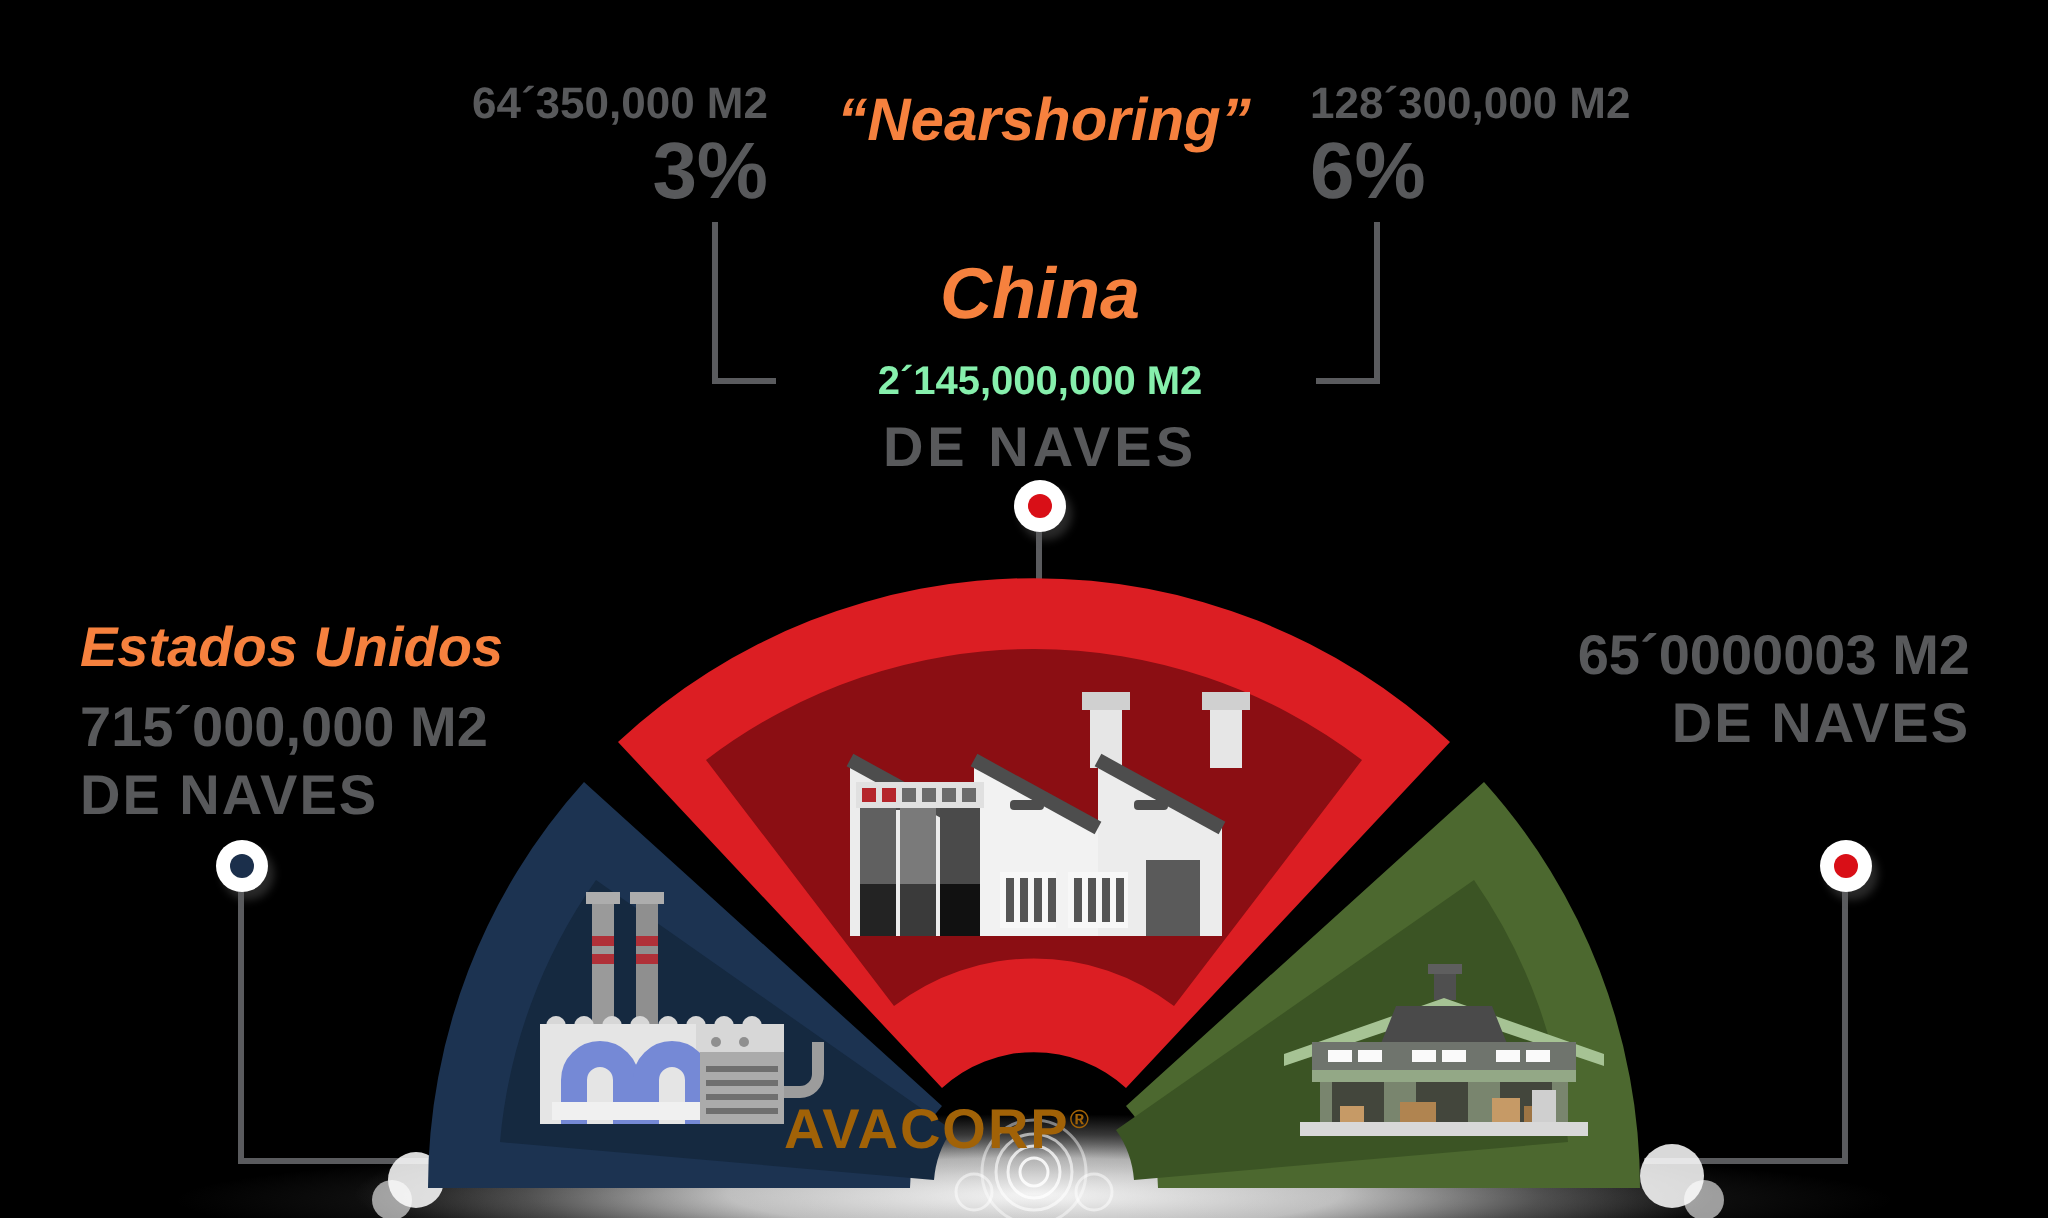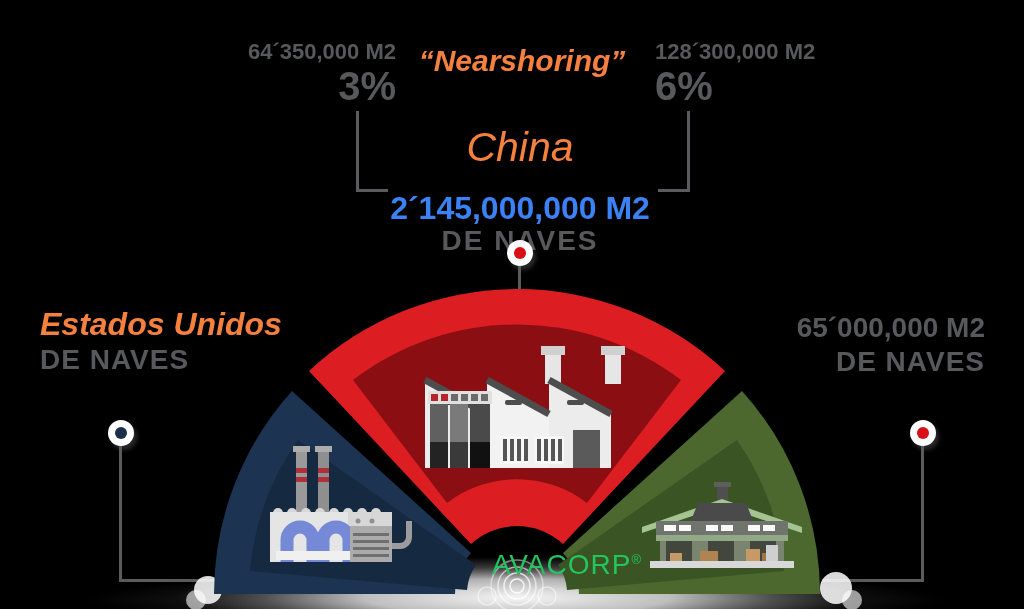--- a/index.html
+++ b/index.html
@@ -5,34 +5,34 @@
   html,body{margin:0;padding:0;background:#000;}
   #stage{position:relative;width:1024px;height:609px;background:#000;overflow:hidden;
          font-family:"Liberation Sans",sans-serif;}
   .line{position:absolute;background:#5a5b5e;}
   .txt{position:absolute;color:#58595b;font-weight:bold;}
   .orange{color:#f6813e;font-style:italic;}
   .stat-block{width:236px;}
   .stat-area{font-size:22px;font-weight:bold;color:#58595b;line-height:24px;}
   .stat-pct{font-size:40px;font-weight:bold;color:#58595b;line-height:40px;margin-top:2px;}
   #nearshoring{left:382px;top:44px;width:280px;text-align:center;font-size:30px;font-weight:bold;}
-  #stat-left{left:160px;top:40px;text-align:right;}
+  #stat-left{left:148px;top:40px;text-align:right;}
   #stat-right{left:655px;top:40px;text-align:left;}
   #china-block{left:337px;top:124px;width:366px;text-align:center;}
-  .china-name{font-size:41px;line-height:46px;font-weight:normal;}
-  .china-area{font-size:32px;line-height:30px;margin-top:23px;color:#3b82f6;}
+  .china-name{font-size:36px;line-height:46px;font-weight:bold;}
+  .china-area{font-size:20px;line-height:30px;margin-top:6px;color:#86efac;}
   .china-naves{font-size:28px;line-height:30px;margin-top:3px;color:#58595b;letter-spacing:2px;}
   .country-block{width:250px;}
   #usa-block{left:40px;top:306px;text-align:left;}
   #mx-block{left:735px;top:306px;text-align:right;}
-  .country-name{font-size:32px;line-height:36px;font-weight:bold;}
+  .country-name{font-size:28px;line-height:36px;font-weight:bold;}
   .country-area{font-size:28px;line-height:32px;margin-top:6px;color:#58595b;}
   .country-naves{font-size:28px;line-height:32px;margin-top:2px;color:#58595b;letter-spacing:1px;}
-  #brand{left:392px;top:549px;width:250px;text-align:right;font-size:28px;font-weight:normal;
-         color:#22c55e;letter-spacing:1px;z-index:4;}
+  #brand{left:392px;top:549px;width:250px;text-align:left;font-size:28px;font-weight:bold;
+         color:#a16207;letter-spacing:1px;z-index:4;}
   .dot{position:absolute;width:26px;height:26px;border-radius:50%;background:#fff;
        box-shadow:3px 4px 4px rgba(90,90,90,.45);z-index:4;}
   .dot span{position:absolute;left:7px;top:7px;width:12px;height:12px;border-radius:50%;display:block;}
   .z-text{z-index:4;}
   #gauge{position:absolute;left:0;top:0;z-index:2;}
 </style>
 </head>
 <body>
 
 <div id="stage">
@@ -204,28 +204,29 @@
     <div class="china-name orange">China</div>
     <div class="china-area">2´145,000,000 M2</div>
     <div class="china-naves">DE NAVES</div>
   </div>
   <div class="dot" style="left:507px;top:240px;">
     <span style="background:#d90f17;"></span>
   </div>
 
   <div class="txt country-block z-text" id="usa-block">
     <div class="country-name orange">Estados Unidos</div>
+    <div class="country-area">715´000,000 M2</div>
     <div class="country-naves">DE NAVES</div>
   </div>
   <div class="dot" style="left:108px;top:420px;">
     <span style="background:#1b2f4b;"></span>
   </div>
 
   <div class="txt country-block z-text" id="mx-block">
-    <div class="country-area">65´000,000 M2</div>
+    <div class="country-area">65´0000003 M2</div>
     <div class="country-naves">DE NAVES</div>
   </div>
   <div class="dot" style="left:910px;top:420px;">
     <span style="background:#d90f17;"></span>
   </div>
 
   <div class="txt" id="brand">
     <span>AVACORP</span><span style="font-size:13px;vertical-align:10px;">®</span>
   </div>
 

